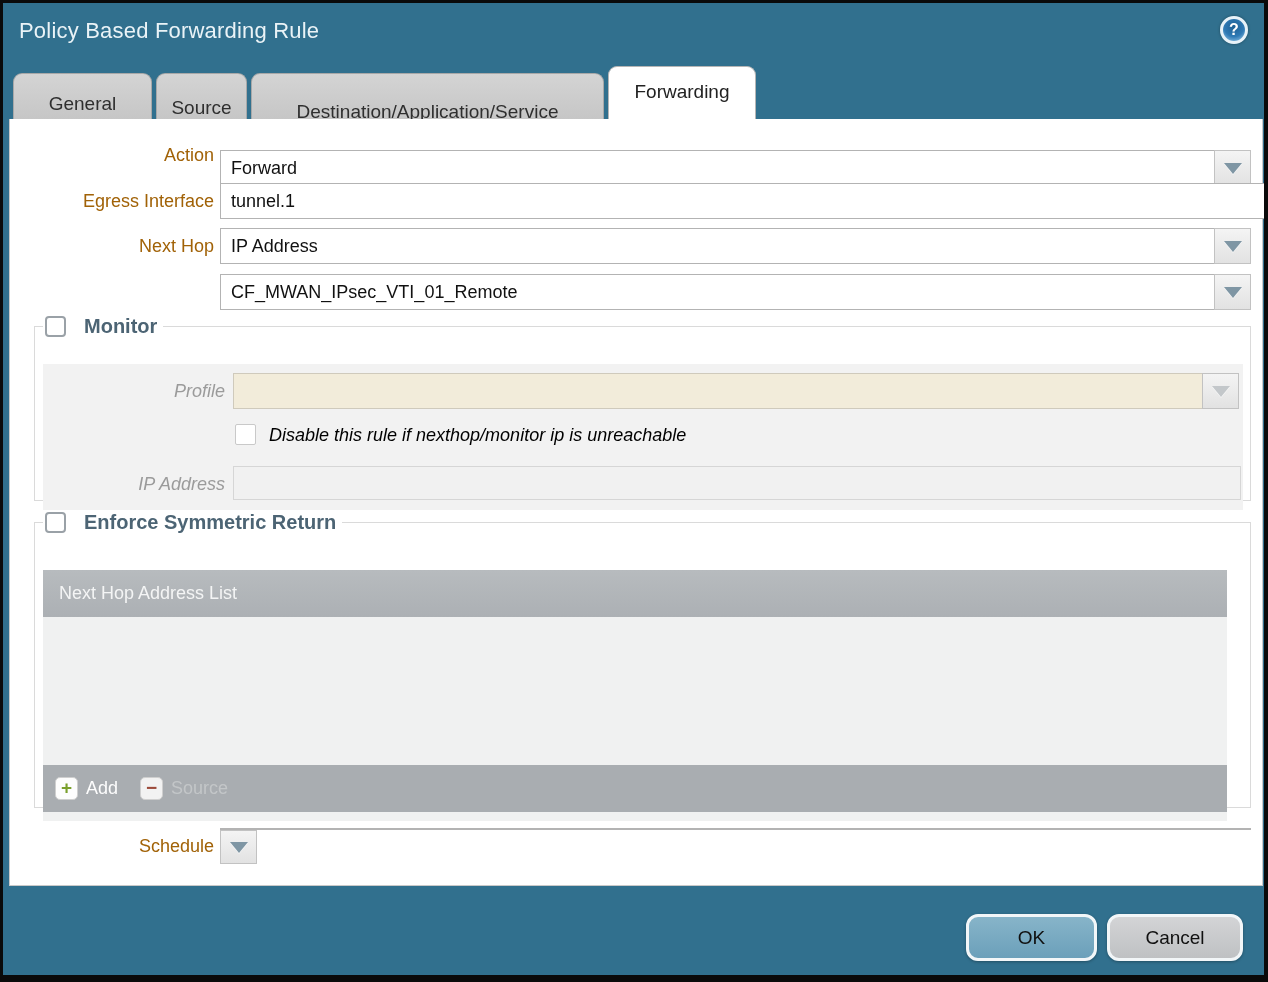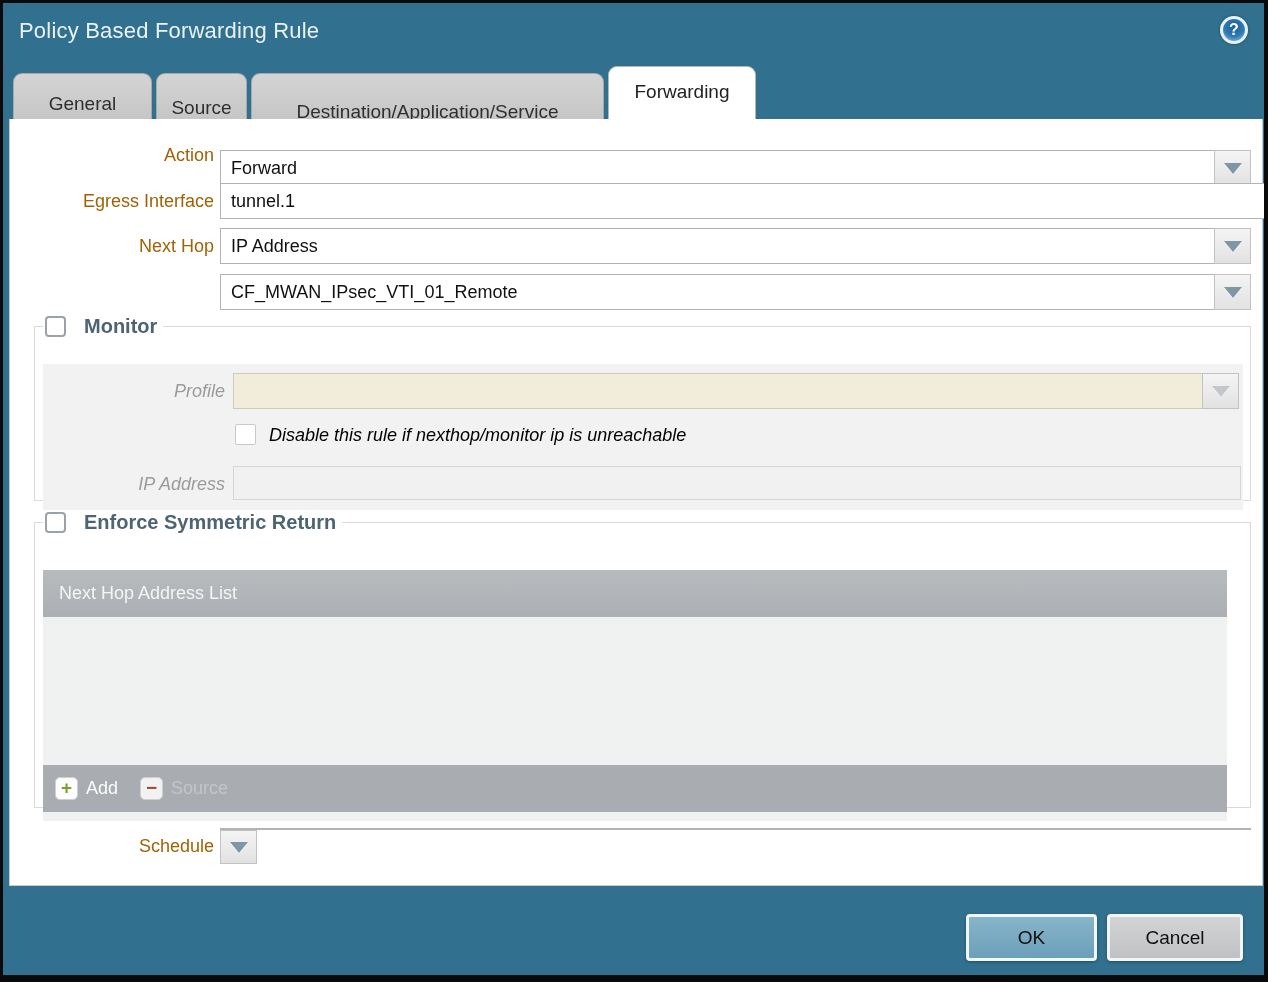--- a/index.html
+++ b/index.html
@@ -127,21 +127,21 @@
     border:1px solid #cfcfcf; text-align:center; line-height:20px;
     font-size:19px; font-weight:bold;
   }
   .plus-icon  { color:#7aa02c; }
   .minus-icon { color:#9c4a3a; background:#f2f2f2; }
   .tbl-btn-label { font-size:18px; color:#fdfdfd;text-align:center; }
   .tbl-btn.disabled .tbl-btn-label { color:#c3c6c8; }
 
   
   .btn {
-    position:absolute; height:47px; border-radius:4px;
+    position:absolute; height:47px; border-radius:12px;
     border:3px solid #f2f6f8; font-size:19px; color:#101010;
     text-align:center; line-height:41px; cursor:pointer;
     box-shadow:0 1px 3px rgba(0,0,0,.3);
   }
   .btn-ok { left:963px; top:911px; width:131px; background:linear-gradient(#87b4c9,#6ba0ba); }
   .btn-cancel { left:1104px; top:911px; width:136px; background:linear-gradient(#d3d4d6,#bfc1c3); }
 </style>
 </head>
 <body>
 

